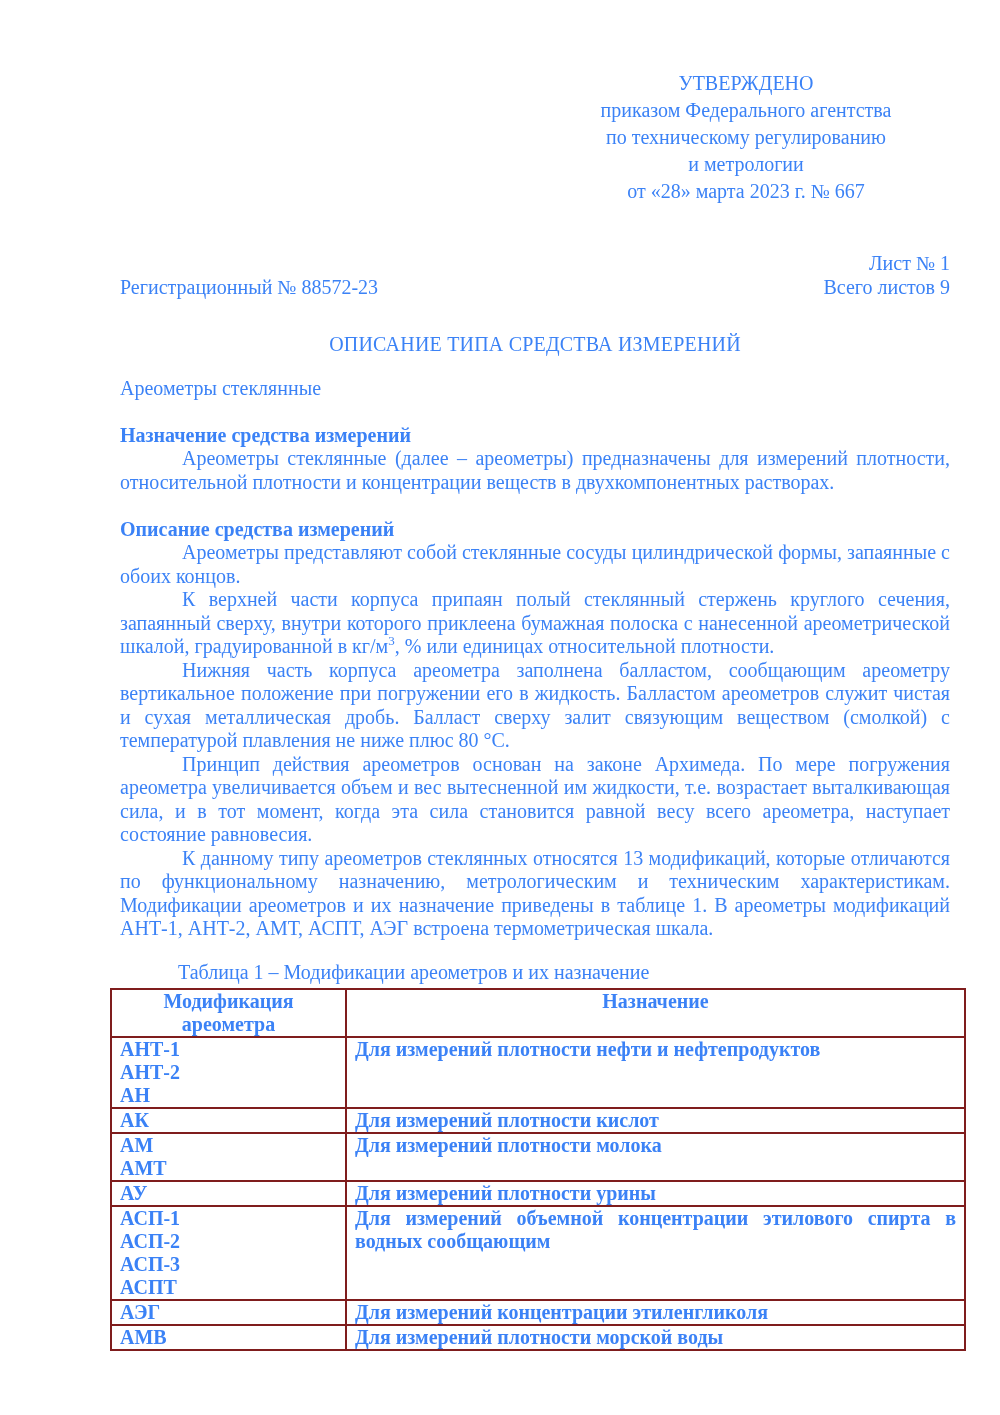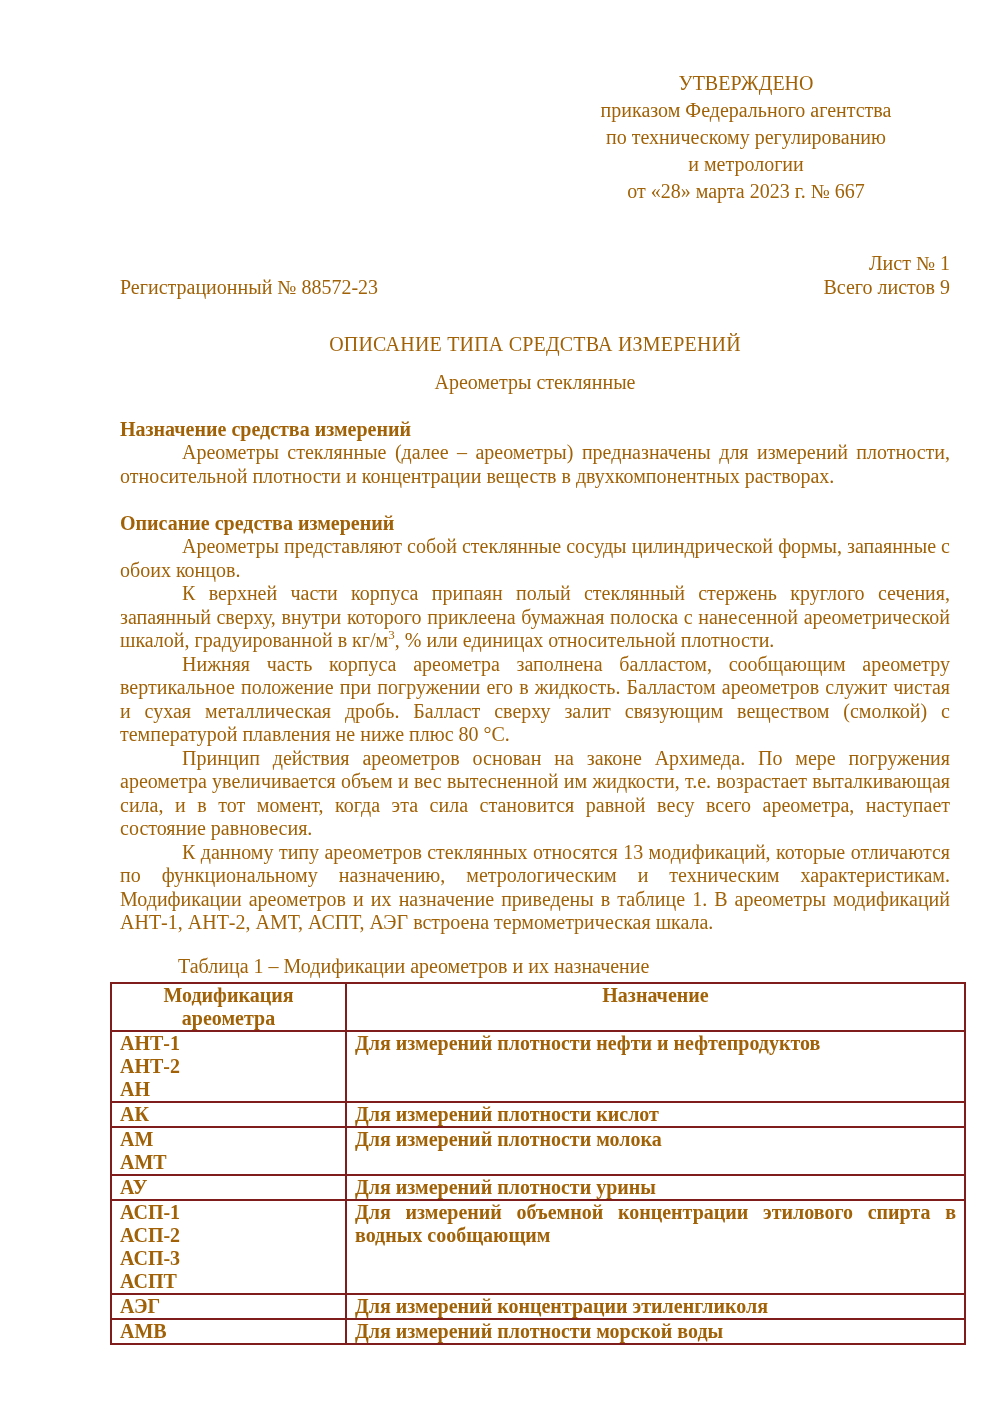--- a/index.html
+++ b/index.html
@@ -5,21 +5,21 @@
   html, body {
     margin: 0;
     padding: 0;
     background: #ffffff;
   }
   .page {
     position: relative;
     width: 1000px;
     height: 1355px;
     background: #ffffff;
-    color: #a16207;
+    color: #3b82f6;
     font-family: "Liberation Serif", "DejaVu Serif", serif;
     font-size: 20px;
     box-sizing: border-box;
     padding: 70px 50px 16px 120px;
     overflow: hidden;
   }
   .approval-block {
     width: 408px;
     margin-left: auto;
     text-align: center;
@@ -35,23 +35,22 @@
     justify-content: space-between;
     line-height: 24px;
   }
   .doc-title {
     text-align: center;
     margin-top: 33px;
     line-height: 24px;
     letter-spacing: 0.2px;
   }
   .doc-subtitle {
-    margin-top: 14px;
+    margin-top: 20px;
     line-height: 24px;
-    text-align: center;
   }
   .section-heading {
     font-weight: bold;
     margin-top: 23px;
     line-height: 24px;
   }
   .para {
     margin: 0;
     text-indent: 62px;
     text-align: justify;

